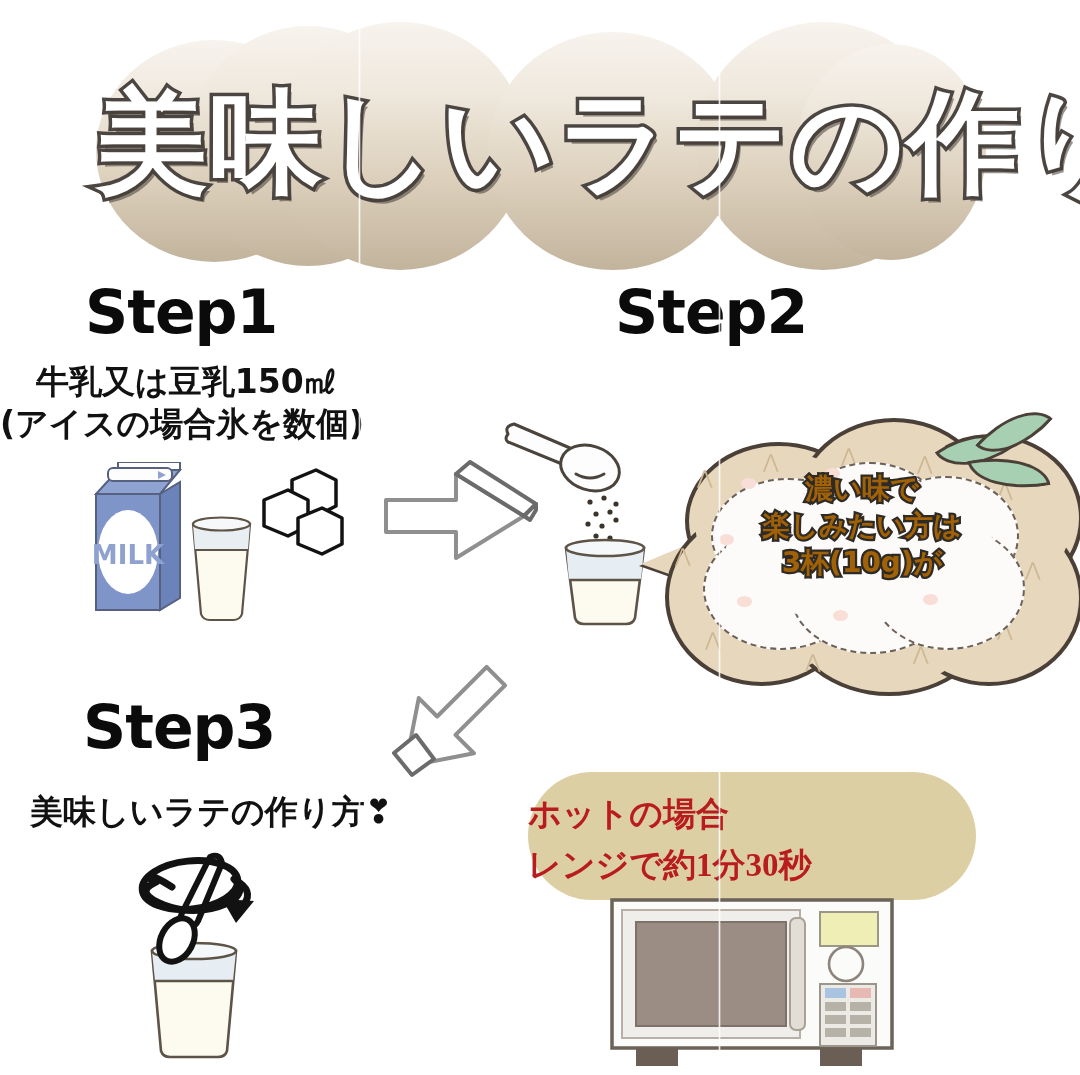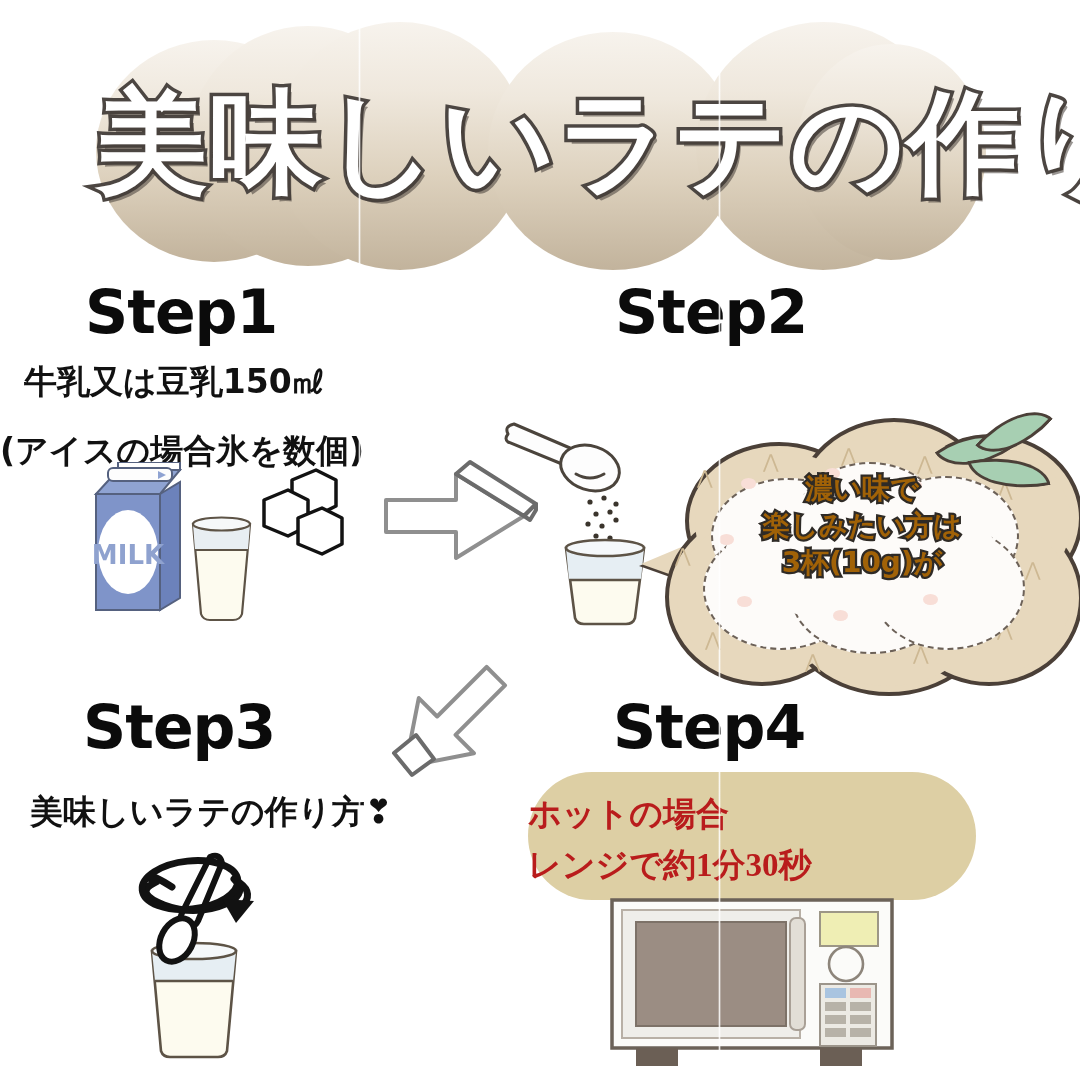--- a/index.html
+++ b/index.html
@@ -39,22 +39,22 @@
     white-space:nowrap;
   }
 
   
   .step-h{position:absolute;font-family:"DejaVu Sans","Liberation Sans",sans-serif;
     font-size:60px;font-weight:700;color:#0b0b0b;letter-spacing:-1px;}
   .step-sub{position:absolute;font-family:"DejaVu Sans","Liberation Sans",sans-serif;
     font-size:33px;font-weight:700;color:#111;letter-spacing:0px;white-space:nowrap;}
 
   #s1h{left:85px;top:277px;}
-  #s1l1{left:24px;top:360px;}
-  #s1l2{left:0px;top:402px;margin-top:27px;}
+  #s1l1{left:36px;top:360px;}
+  #s1l2{left:0px;top:402px;}
   #s2h{left:615px;top:277px;}
   #s2l1{left:553px;top:360px;}
   #s3h{left:83px;top:692px;}
   #s3l1{left:30px;top:790px;}
   #s4h{left:613px;top:692px;}
 
   
   .pill{position:absolute;left:528px;top:772px;width:448px;height:128px;
     background:#ddcfa4;border-radius:64px;}
   .pill-txt{position:absolute;left:528px;top:789px;width:448px;text-align:left;
@@ -291,21 +291,20 @@
     </g>
 
     <g fill="none" stroke="#121212" stroke-width="7" stroke-linecap="round">
       <path d="M50,42 Q18,22 32,38 Q12,48 42,60 Q74,72 106,58 Q126,48 112,34"></path>
       <ellipse cx="68" cy="40" rx="48" ry="24" transform="rotate(-6 68 40)"></ellipse>
       <path d="M118,38 Q132,48 120,62"></path>
     </g>
     <polygon points="100,54 132,56 114,78" fill="#121212"></polygon>
   </svg>
 
-  <div class="step-h" id="s4h">Step4</div>
   <div class="pill"></div>
   <div class="pill-txt">
     <div>ホットの場合</div>
     <div>レンジで約1分30秒</div>
   </div>
 
   <svg class="ill" id="ill-mw" width="290" height="180" viewBox="0 0 290 180">
     <rect x="4" y="8" width="280" height="148" fill="#fbfbf9" stroke="#6b6258" stroke-width="3.5"></rect>
 
     <rect x="14" y="18" width="178" height="128" fill="#efeeea" stroke="#b8b0a6" stroke-width="2"></rect>

